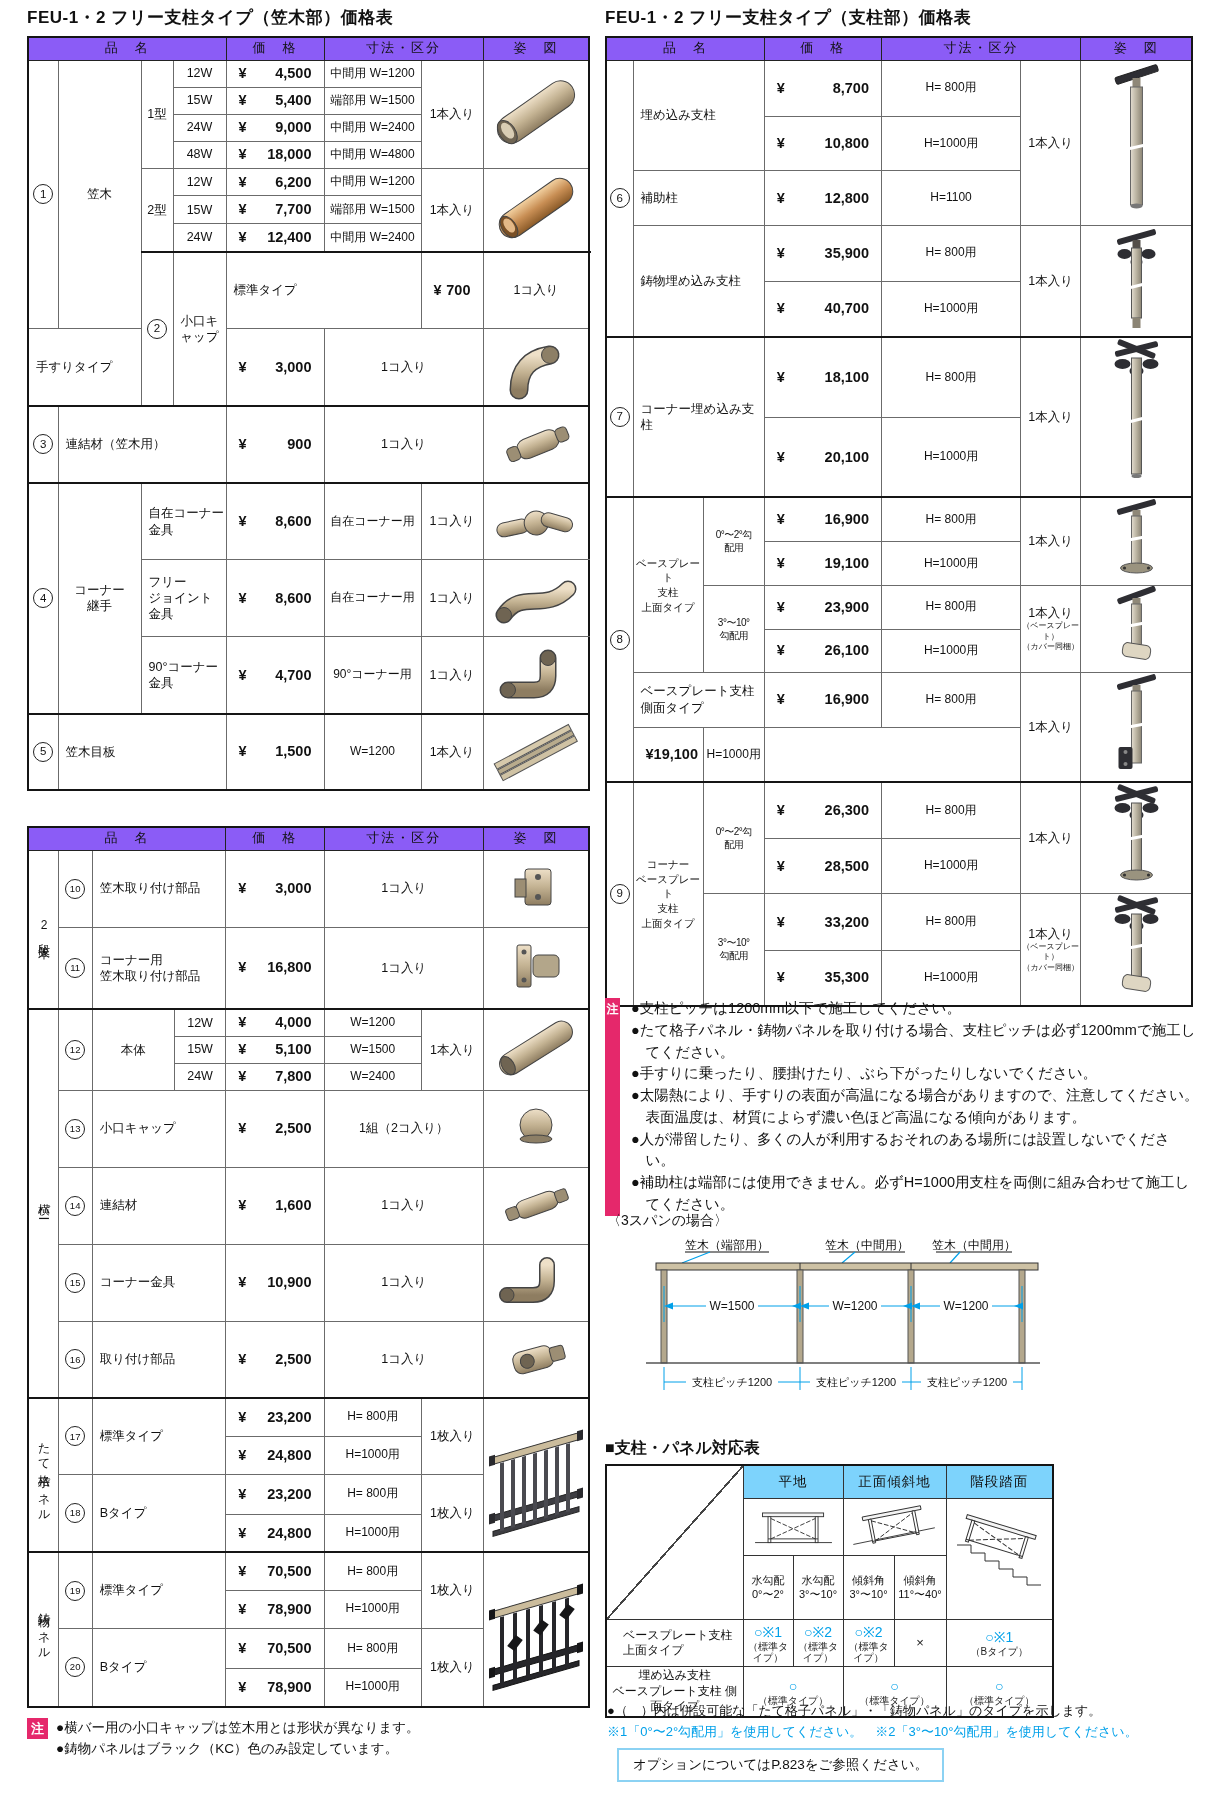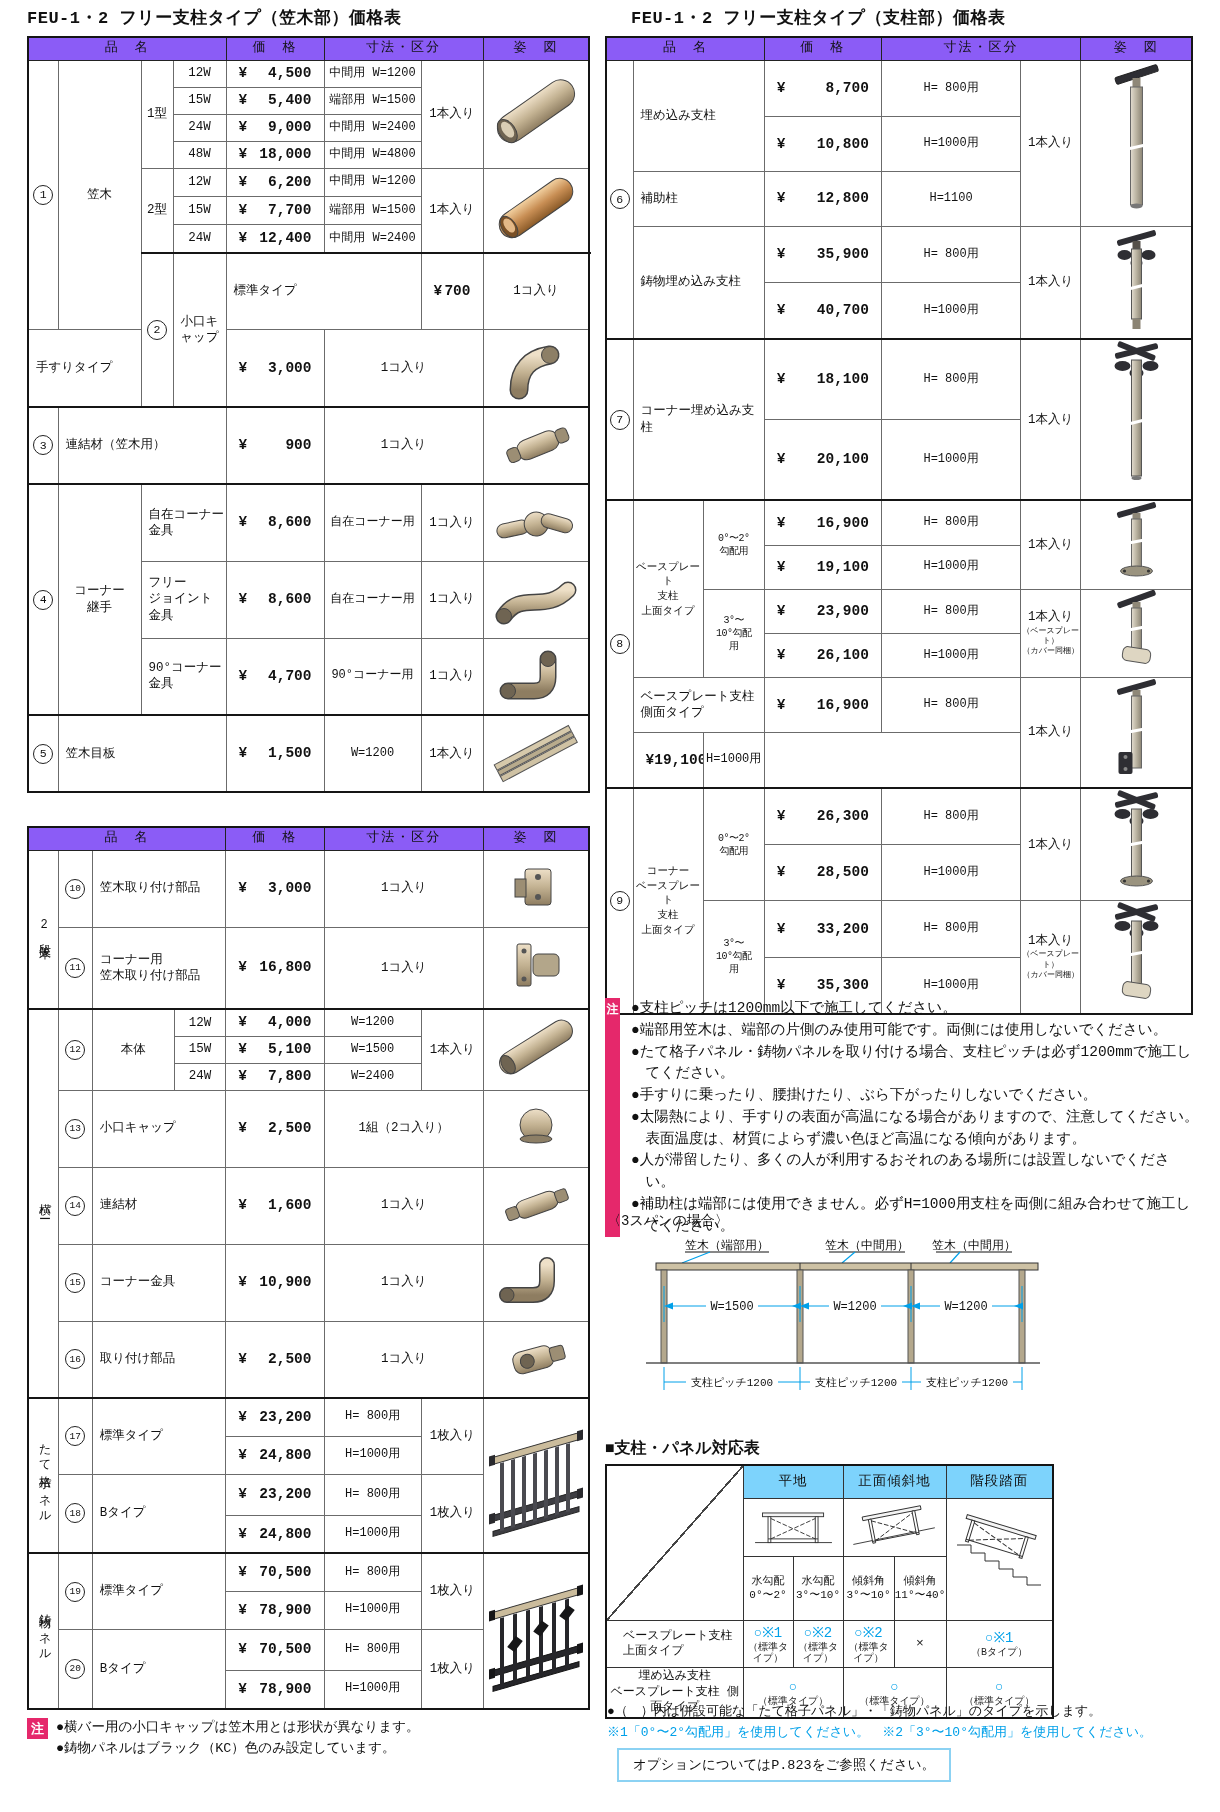--- a/index.html
+++ b/index.html
@@ -1,17 +1,17 @@
 <!DOCTYPE html>
 <html><head>
 <meta charset="utf-8">
 <style>
 *{box-sizing:border-box}
 body{margin:0;background:#fff}
-#page{position:relative;width:1220px;height:1812px;background:#fff;font-family:Liberation Mono, monospace;color:#111;overflow:hidden}
+#page{position:relative;width:1220px;height:1812px;background:#fff;font-family:Liberation Sans, sans-serif;color:#111;overflow:hidden}
 .abs{position:absolute}
 .title{font-size:17px;font-weight:bold;letter-spacing:.5px}
 table.tbl{border-collapse:collapse;table-layout:fixed;border:2.5px solid #151515;background:#fff}
 .tbl td{border:1px solid #6b6b6b;text-align:center;vertical-align:middle;font-size:12.5px;padding:1px;overflow:hidden;line-height:1.3}
 tr.hdr td{background:#8b5cf6;border-color:#222;font-size:13px;height:23px;letter-spacing:2px}
 tr.grp td{border-top:2px solid #151515}
 td.l{text-align:left;padding-left:7px}
 .pre{white-space:pre-line}
 td.pr{font-size:14.5px;font-weight:bold}
 .prw{display:flex;justify-content:space-between;align-items:center;padding:0 11px}
@@ -626,21 +626,21 @@
     </table>
 
 <div class="abs" style="left:27px;top:1718px;width:560px;display:flex" id="notes-left">
 <div class="notesq">注</div>
 <div class="notelist2">
 <div>●横バー用の小口キャップは笠木用とは形状が異なります。</div>
 <div>●鋳物パネルはブラック（KC）色のみ設定しています。</div>
 </div>
 </div>
 
-<div class="abs title" style="left:631px;top:6px">FEU-1・2 フリー支柱タイプ（支柱部）価格表</div>
+<div class="abs title" style="left:605px;top:6px">FEU-1・2 フリー支柱タイプ（支柱部）価格表</div>
 
 <table class="tbl abs" style="left:605px;top:36px;width:588px" id="table3">
 <colgroup>
         <col style="width:27px">
         <col style="width:70px">
         <col style="width:61px">
         <col style="width:117px">
         <col style="width:139px">
         <col style="width:60px">
         <col style="width:111px">
@@ -932,21 +932,20 @@
           </td>
           <td class="dim">H=1000用</td>
         </tr>
 </tbody>
     </table>
 
 <div class="abs" style="left:605px;top:998px;width:594px" id="notes-right">
 <div class="notebar"><span>注</span></div>
 <ul class="notelist">
 <li>●支柱ピッチは1200mm以下で施工してください。</li>
-<li>●端部用笠木は、端部の片側のみ使用可能です。両側には使用しないでください。</li>
 <li>●たて格子パネル・鋳物パネルを取り付ける場合、支柱ピッチは必ず1200mmで施工してください。</li>
 <li>●手すりに乗ったり、腰掛けたり、ぶら下がったりしないでください。</li>
 <li>●太陽熱により、手すりの表面が高温になる場合がありますので、注意してください。表面温度は、材質によらず濃い色ほど高温になる傾向があります。</li>
 <li>●人が滞留したり、多くの人が利用するおそれのある場所には設置しないでください。</li>
 <li>●補助柱は端部には使用できません。必ずH=1000用支柱を両側に組み合わせて施工してください。</li>
 </ul>
 </div>
 
 <div class="abs caption" style="left:607px;top:1212px">〈3スパンの場合〉</div>
 <svg class="abs" style="left:630px;top:1236px" width="420" height="160" viewBox="0 0 420 160" id="span-svg">

